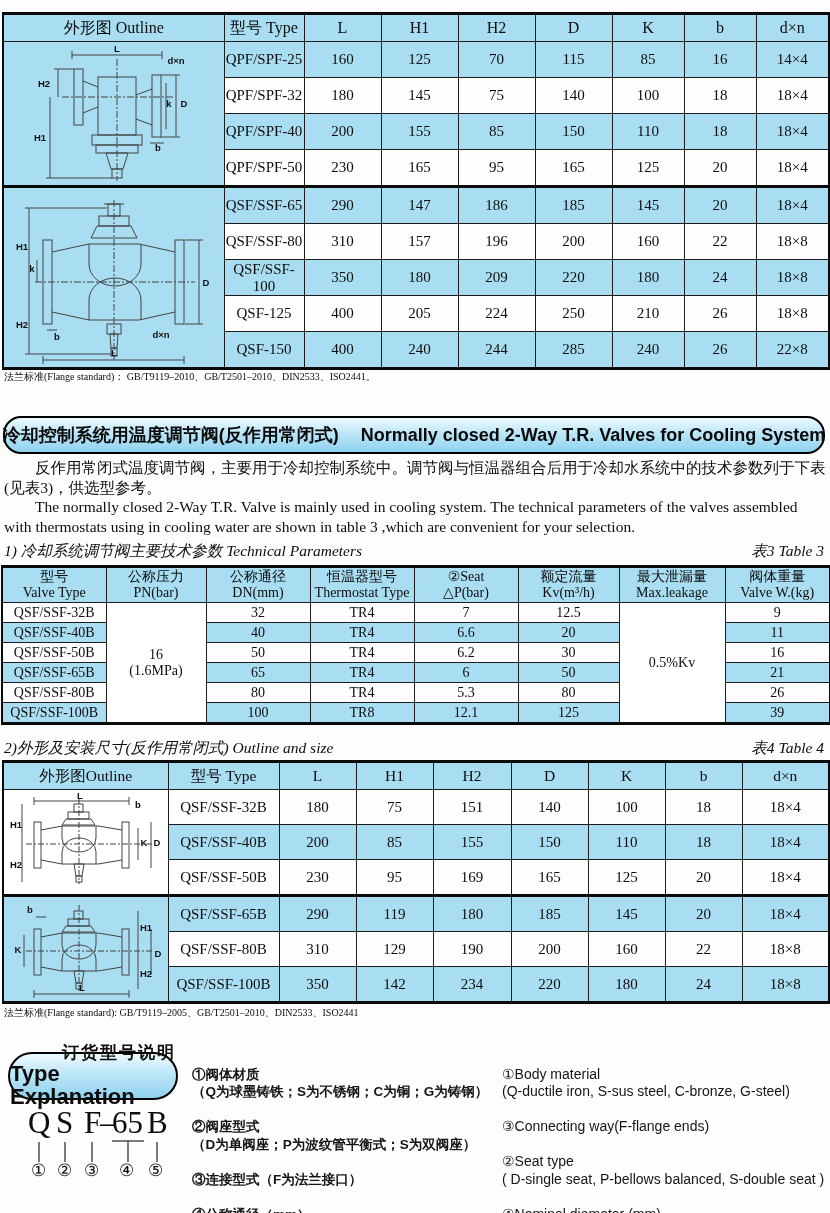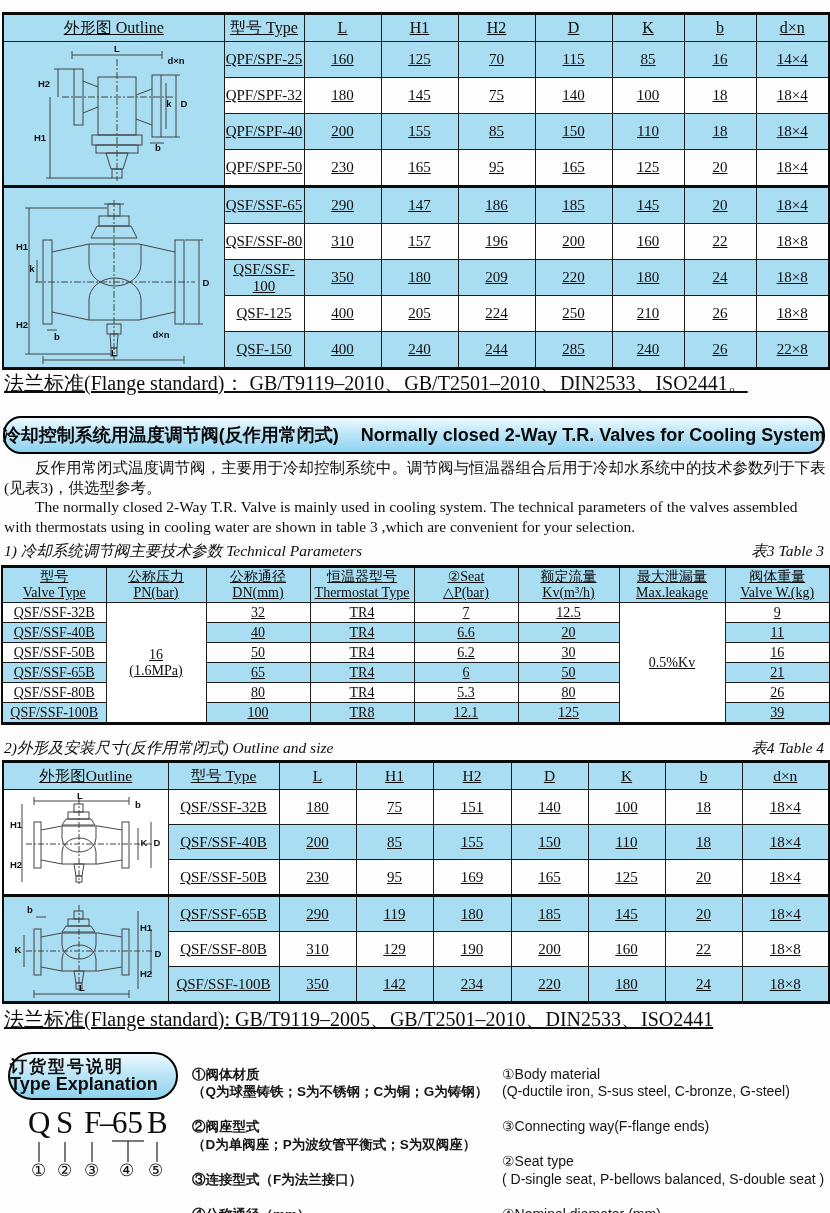--- a/index.html
+++ b/index.html
@@ -1,66 +1,66 @@
 <!DOCTYPE html>
 <html><head>
 <meta charset="utf-8">
 <title>Valve Datasheet</title>
 <style>
   html,body{margin:0;padding:0;background:#ffffff;}
   .page{position:relative;width:830px;height:1213px;background:#fdfdfd;
         font-family:"Liberation Serif",serif;color:#0d0d0d;overflow:hidden;}
 
   table.dtable{position:absolute;border-collapse:collapse;table-layout:fixed;
-        border:2px solid #0a0a0a;border-top:3px solid #0a0a0a;border-bottom:3px solid #0a0a0a;text-decoration:underline;}
+        border:2px solid #0a0a0a;border-top:3px solid #0a0a0a;border-bottom:3px solid #0a0a0a;}
   .dtable th,.dtable td{border:1px solid #1c1c1c;text-align:center;vertical-align:middle;
         padding:0;white-space:pre-line;line-height:1.12;overflow:hidden;}
   .dtable thead th{background:#a9ddf1;font-weight:normal;}
   .dtable tr.blue td{background:#a9ddf1;}
   .dtable td.draw,.dtable td.merged{background:#ffffff;}
   .dtable tr.tsep td{border-top:3px solid #0a0a0a;}
 
   #table1{top:12px;left:2px;width:826px;font-size:15px;}
   #table1 thead th{height:26px;font-size:16px;}
   #table1 td{height:35px;}
 
   #table3{top:565px;left:1px;width:828px;font-size:14px;border-radius:27px;}
   #table3 thead th{height:34px;}
   #table3 td{height:19px;}
 
   #table4{top:760px;left:2px;width:826px;font-size:15px;}
   #table4 thead th{height:26px;font-size:15.5px;}
   #table4 td{height:34px;}
 
-  .fnote{position:absolute;left:4px;width:822px;font-size:20px;text-decoration:underline;}
+  .fnote{position:absolute;left:4px;width:822px;font-size:10px;}
   #fnote1{top:370px;}
   #fnote2{top:1006px;}
 
   .banner{position:absolute;top:416px;left:3px;width:818px;height:34px;
         display:flex;align-items:center;justify-content:center;gap:22px;
         border:2.5px solid #000;border-radius:18px;
         background:linear-gradient(180deg,#eefaff 0%,#bde6f7 45%,#8fd2ef 100%);
         font-family:"Liberation Sans",sans-serif;font-weight:bold;font-size:18px;
         white-space:nowrap;color:#0a0a0a;}
 
   .paras{position:absolute;top:458px;left:4px;width:822px;font-size:15.5px;line-height:19.5px;}
   .paras p{margin:0;text-indent:2em;}
 
   .secrow{position:absolute;left:4px;right:6px;display:flex;justify-content:space-between;
         font-size:15.5px;font-style:italic;}
   #sec1{top:541px;}
   #sec2{top:738px;}
 
   .badge{position:absolute;top:1052px;left:8px;width:166px;height:44px;
-        display:flex;flex-direction:column;align-items:flex-start;justify-content:center;
+        display:flex;flex-direction:column;align-items:flex-end;justify-content:center;
         border:2.5px solid #000;border-radius:24px;
         background:linear-gradient(180deg,#eefaff 0%,#bde6f7 45%,#8fd2ef 100%);
         font-family:"Liberation Sans",sans-serif;font-weight:bold;line-height:1.05;}
   .badge .cn{font-size:17px;letter-spacing:2px;}
-  .badge .en{font-size:18px;}
+  .badge .en{font-size:22px;}
 
   .codeletter{position:absolute;top:1106px;font-family:"Liberation Serif",serif;
         font-size:31px;line-height:34px;}
   .marker{position:absolute;top:1160px;font-family:"Liberation Serif",serif;font-size:17px;}
   #connector{position:absolute;left:20px;top:1140px;}
 
   .explist{position:absolute;top:1048px;white-space:pre-line;
         font-family:"Liberation Sans",sans-serif;color:#151515;}
   #cnlist{left:192px;width:310px;font-weight:bold;font-size:13.5px;line-height:17.6px;}
   #enlist{left:502px;width:326px;font-size:14px;line-height:17.5px;}

